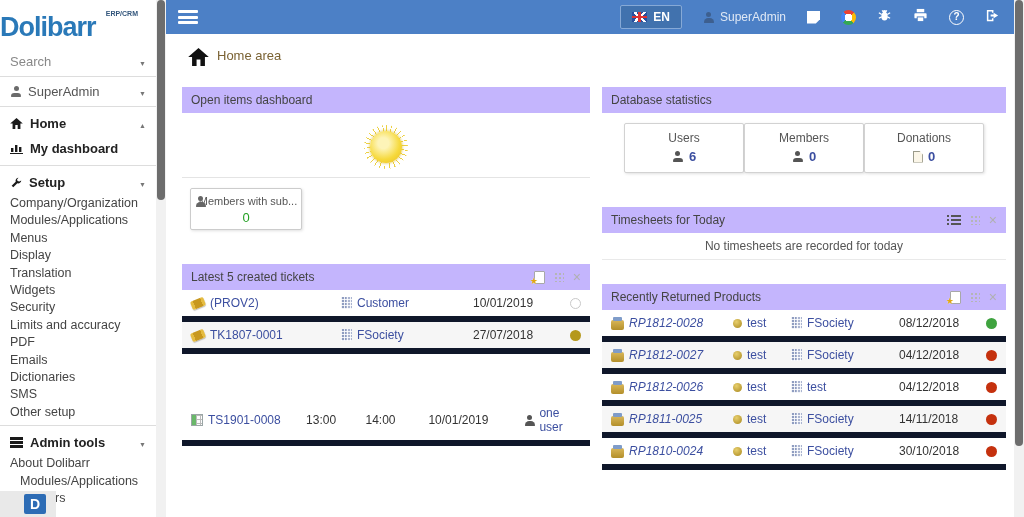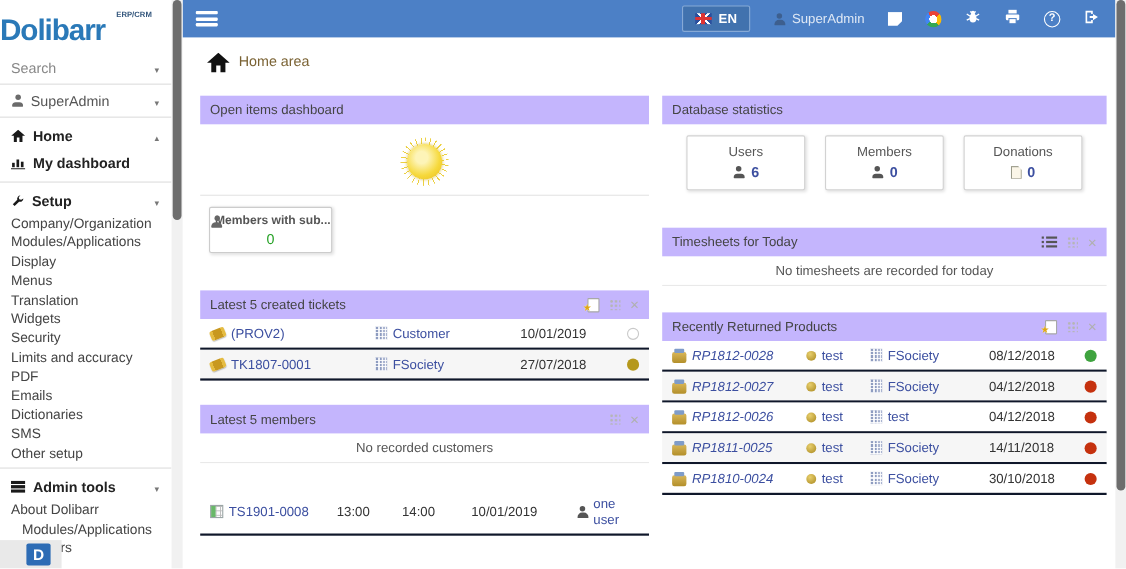--- a/index.html
+++ b/index.html
@@ -78,46 +78,46 @@
       linear-gradient(#555 0 0) 4px 8px/10px 2px no-repeat,
       linear-gradient(#555 0 0) 0 0/2px 2px no-repeat,
       linear-gradient(#555 0 0) 0 4px/2px 2px no-repeat,
       linear-gradient(#555 0 0) 0 8px/2px 2px no-repeat; }
   .i-gripdots { width:10px; height:10px; background:radial-gradient(#b5b5b5 1px, transparent 1.3px) 0 0/4px 4px; cursor:grab; }
   .i-close { color:#b0b0b0; font-size:14px; line-height:10px; cursor:pointer; }
   .i-close::after { content:"×"; }
   .i-addnew { position:relative; width:11px; height:13px; background:#fff; border:1px solid #a8a8a8; border-radius:1px; }
   .i-addnew::after { content:"★"; position:absolute; left:-5px; bottom:-3px; font-size:9px; color:#e0a714; text-shadow:0 0 1px #fff; }
 
-  .trow { display:flex; align-items:center; padding:6px 9px; border-bottom:2px solid #0f172a; font-size:12px; background:#fff; }
+  .trow { display:flex; align-items:center; padding:6px 9px; border-bottom:6px solid #0f172a; font-size:12px; background:#fff; }
   .trow.alt { background:#f6f6f6; }
   .empty-row { text-align:center; color:#555; font-size:12px; padding:6px 8px; border-bottom:1px solid #e9e9e9; }
   a.lnk { color:#3c4fa0; text-decoration:none; cursor:pointer; }
   .cell { display:flex; align-items:center; gap:5px; }
   .dot { width:11px; height:11px; border-radius:50%; flex:0 0 auto; }
   .dot.green { background:#3fa33f; }
   .dot.red { background:#c5310e; }
   .dot.yellow { background:#b5981c; }
   .dot.empty { background:#fff; border:1px solid #c9c9c9; }
 
   
   .sun-wrap { display:flex; justify-content:center; padding:12px 0 8px; border-bottom:1px solid #e4e4e4; }
   .sun { position:relative; width:44px; height:44px; border-radius:50%;
       background:repeating-conic-gradient(#ecd042 0 2.5deg, transparent 2.5deg 14deg); }
   .sun::after { content:""; position:absolute; left:6px; top:6px; width:32px; height:32px; border-radius:50%;
       background:radial-gradient(circle at 42% 38%, #fdf4b8 0 20%, #f6d93c 60%, #e8ba1e 100%);
       box-shadow:0 0 3px #d9b62c; }
   .mini-card-wrap { padding:10px 0 26px 8px; }
   .mini-card { width:112px; background:#fff; border:1px solid #ccc; border-radius:2px; box-shadow:1px 1px 3px rgba(0,0,0,.12); padding:6px 6px 4px; text-align:center; cursor:pointer; }
-  .mini-card .lbl { display:flex; align-items:center; gap:4px; justify-content:center; font-size:11px; color:#555; white-space:nowrap;font-weight:bold; }
+  .mini-card .lbl { display:flex; align-items:center; gap:4px; justify-content:center; font-size:11px; color:#555; white-space:nowrap; }
   .mini-card .val { font-size:13px; color:#25a125; margin-top:3px; }
 
   
   .stats-row { display:flex; justify-content:space-between; padding:10px 22px 28px; }
-  .stat-card { width:108px; background:#fff; border:1px solid #d2d2d2; border-radius:2px; box-shadow:1px 1px 3px rgba(0,0,0,.12); padding:7px 4px 8px; text-align:center; cursor:pointer; }
+  .stat-card { width:120px; background:#fff; border:1px solid #d2d2d2; border-radius:2px; box-shadow:1px 1px 3px rgba(0,0,0,.12); padding:7px 4px 8px; text-align:center; cursor:pointer; }
   .stat-card .lbl { font-size:12px; color:#555; }
   .stat-card .val { margin-top:4px; font-size:13px; font-weight:bold; color:#3c4fa0; display:flex; align-items:center; justify-content:center; gap:5px; }
   .stat-card .i-person { color:#555; }
 
   .gap8 { height:8px; } .gap22 { height:22px; } .gap24 { height:24px; } .gap23 { height:23px; } .gap6 { height:6px; }
 
   
   .i-ticket { display:inline-block; width:14px; height:9px; border-radius:2px; transform:rotate(-22deg);
       background:linear-gradient(90deg,#e5bc42 0 22%, #c8981f 22% 78%, #e5bc42 78%); box-shadow:0 1px 1px rgba(0,0,0,.25); }
   .i-building { display:inline-block; width:11px; height:12px;
@@ -188,22 +188,22 @@
         <span class="micon i-wrench">
           <svg width="12" height="12" viewBox="0 0 16 16">
               <path d="M15 4.6a4 4 0 0 1-5.2 3.8L4.4 13.8 2.2 11.6 7.6 6.2A4 4 0 0 1 11.4 1l-2 2 .6 2.4L12.4 6z" fill="#1a1a1a"></path>
             </svg>
         </span>
         <span>Setup</span>
         <span class="caret"></span>
       </div>
       <a class="menu-plain">Company/Organization</a>
       <a class="menu-plain">Modules/Applications</a>
+      <a class="menu-plain">Menus</a>
       <a class="menu-plain">Display</a>
-      <a class="menu-plain">Menus</a>
       <a class="menu-plain">Translation</a>
       <a class="menu-plain">Widgets</a>
       <a class="menu-plain">Security</a>
       <a class="menu-plain">Limits and accuracy</a>
       <a class="menu-plain">PDF</a>
       <a class="menu-plain">Emails</a>
       <a class="menu-plain">Dictionaries</a>
       <a class="menu-plain">SMS</a>
       <a class="menu-plain">Other setup</a>
 
@@ -351,30 +351,20 @@
                 </span>
               <span class="c3">27/07/2018</span>
               <span class="c4">
                   <span class="dot yellow"></span>
                 </span>
             </div>
           </div>
 
           <div class="gap22"></div>
 
-          <div>
-            <div class="sect-head">
-              <span>Latest 5 members</span>
-              <span class="hicons">
-                <span class="i-gripdots"></span>
-                <span class="i-close"></span>
-              </span>
-            </div>
-            <div class="empty-row">No recorded customers</div>
-          </div>
 
           <div class="gap24"></div>
 
           <div class="ts">
             <div class="trow">
               <span class="cell c1">
                   <span class="i-cal"></span>
                 <a class="lnk">TS1901-0008</a>
                 </span>
               <span class="c2">13:00</span>

